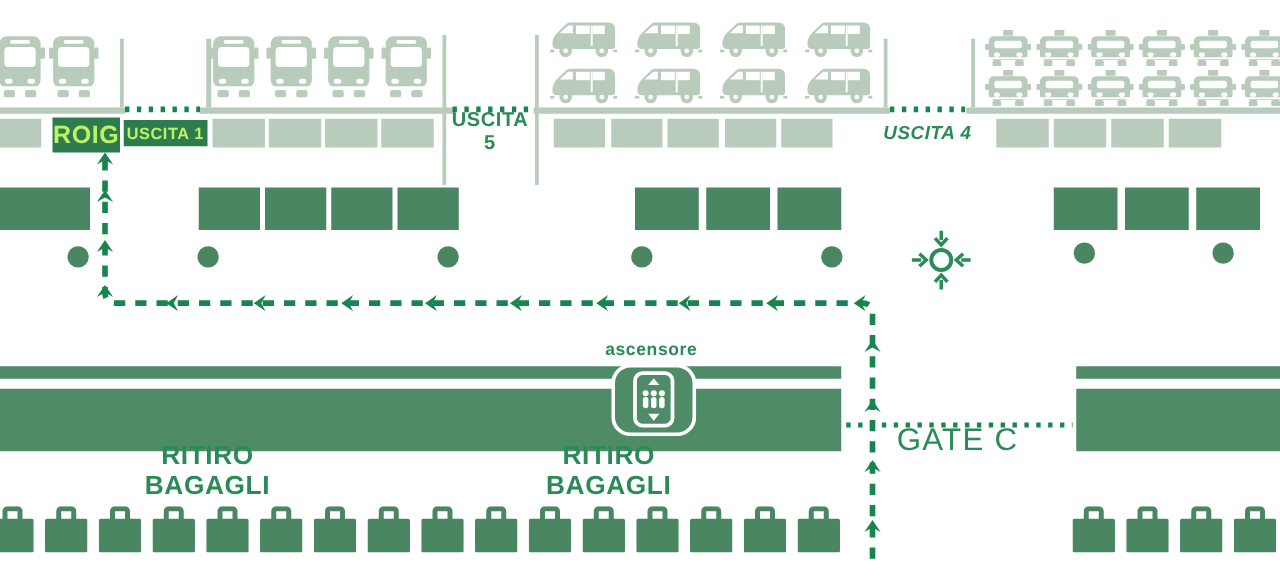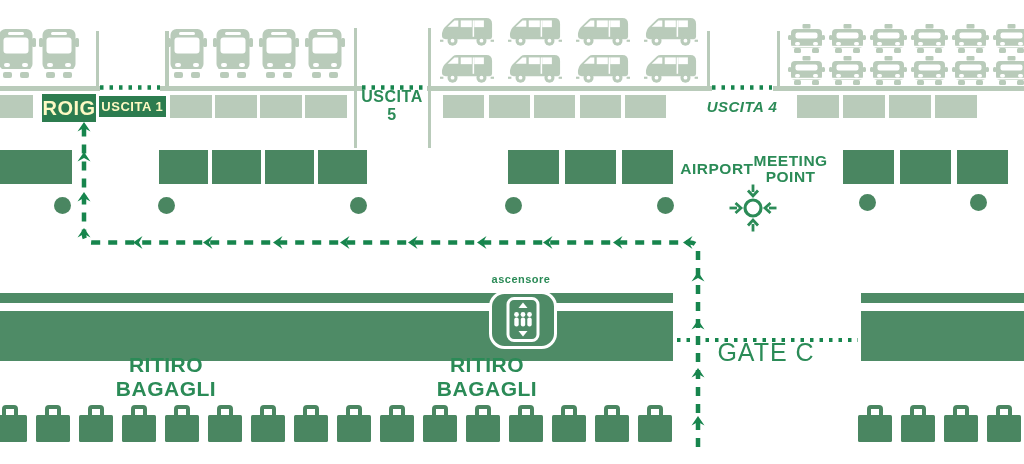--- a/index.html
+++ b/index.html
@@ -10,21 +10,21 @@
   #stage{position:relative;width:1024px;height:464px;background:#fff;overflow:hidden;
          font-family:"Liberation Sans",sans-serif;}
   #stage *{box-sizing:border-box;}
   .abs{position:absolute;}
   .row{position:absolute;display:flex;}
   
   .road{position:absolute;top:85.5px;height:5.5px;background:var(--sage);}
   .vline{position:absolute;width:3.5px;background:var(--sage);}
   .panel{width:42px;height:23px;background:var(--sage);flex:none;}
   
-  .signbox{position:absolute;background:var(--sign);color:#fef9c3;display:flex;align-items:center;justify-content:center;}
+  .signbox{position:absolute;background:var(--sign);color:#bef264;display:flex;align-items:center;justify-content:center;}
   .glabel{position:absolute;color:var(--text);display:flex;align-items:center;justify-content:center;
           text-align:center;letter-spacing:.5px;white-space:pre-line;}
   
   .bench{height:34px;background:var(--dark);flex:none;}
   .dot{position:absolute;width:17px;height:17px;border-radius:50%;background:var(--dark);}
   
   .thinbar{position:absolute;top:293px;height:10px;background:var(--band);}
   .band{position:absolute;top:311px;height:50px;background:var(--band);}
   .title{position:absolute;color:#fff;display:flex;align-items:center;justify-content:center;
          font-size:33px;letter-spacing:2px;font-weight:400;}
@@ -430,43 +430,41 @@
       <div class="bench" style="width:51px;"></div>
     </div>
   <div class="dot" style="left:53.5px;top:197px;"></div>
   <div class="dot" style="left:157.5px;top:197px;"></div>
   <div class="dot" style="left:349.5px;top:197px;"></div>
   <div class="dot" style="left:504.5px;top:197px;"></div>
   <div class="dot" style="left:656.5px;top:197px;"></div>
   <div class="dot" style="left:858.5px;top:194px;"></div>
   <div class="dot" style="left:969.5px;top:194px;"></div>
 
-  <div class="glabel" style="left:692px;top:152px;width:124px;height:34px;font-size:15.5px;font-weight:700;line-height:16px;"><span>AIRPORT</span><br>
-       <span>MEETING POINT</span></div>
   <svg class="abs" style="left:729px;top:184px;" width="48" height="48" viewBox="0 0 48 48">
     <g stroke="var(--text)" stroke-width="2.8" fill="none">
       <path d="M24,0.5 V8"></path>
         <path d="M19,6.5 L24,12 L29,6.5"></path>
       <path d="M24,47.5 V40"></path>
         <path d="M19,41.5 L24,36 L29,41.5"></path>
       <path d="M0.5,24 H8"></path>
         <path d="M6.5,19 L12,24 L6.5,29"></path>
       <path d="M47.5,24 H40"></path>
         <path d="M41.5,19 L36,24 L41.5,29"></path>
     </g>
     <circle cx="24" cy="24" r="8" fill="#fff" stroke="var(--text)" stroke-width="3.2"></circle>
   </svg>
 
   <div class="thinbar" style="left:0;width:673px;"></div>
   <div class="thinbar" style="left:861px;width:163px;"></div>
   <div class="band" style="left:0;width:673px;"></div>
   <div class="band" style="left:861px;width:163px;"></div>
   <div class="glabel" style="left:706px;top:308px;width:120px;height:26px;font-size:25px;font-weight:400;letter-spacing:1px;margin-top:31px;">GATE C</div>
 
-  <div class="glabel" style="left:470px;top:271px;width:102px;height:15px;font-size:11px;font-weight:700;">ascensore</div>
+  <div class="glabel" style="left:470px;top:271px;width:102px;height:15px;font-size:14px;font-weight:700;">ascensore</div>
   <svg class="abs" style="left:489px;top:291px;" width="68" height="58" viewBox="0 0 68 58">
     <rect x="1.5" y="1.5" width="65" height="55" rx="14" fill="var(--band)" stroke="#fff" stroke-width="3"></rect>
     <rect x="19" y="7.5" width="30" height="42" rx="6" fill="none" stroke="#fff" stroke-width="3"></rect>
     <path d="M34,11.5 l4.5,5.5 h-9 z" fill="#fff"></path>
     <path d="M34,45.5 l4.5,-5.5 h-9 z" fill="#fff"></path>
     <g fill="#fff">
       <circle cx="27.5" cy="23.5" r="2.4"></circle>
         <rect x="25.3" y="26.5" width="4.4" height="9" rx="2.1"></rect>
       <circle cx="34" cy="23.5" r="2.4"></circle>
         <rect x="31.8" y="26.5" width="4.4" height="9" rx="2.1"></rect>

